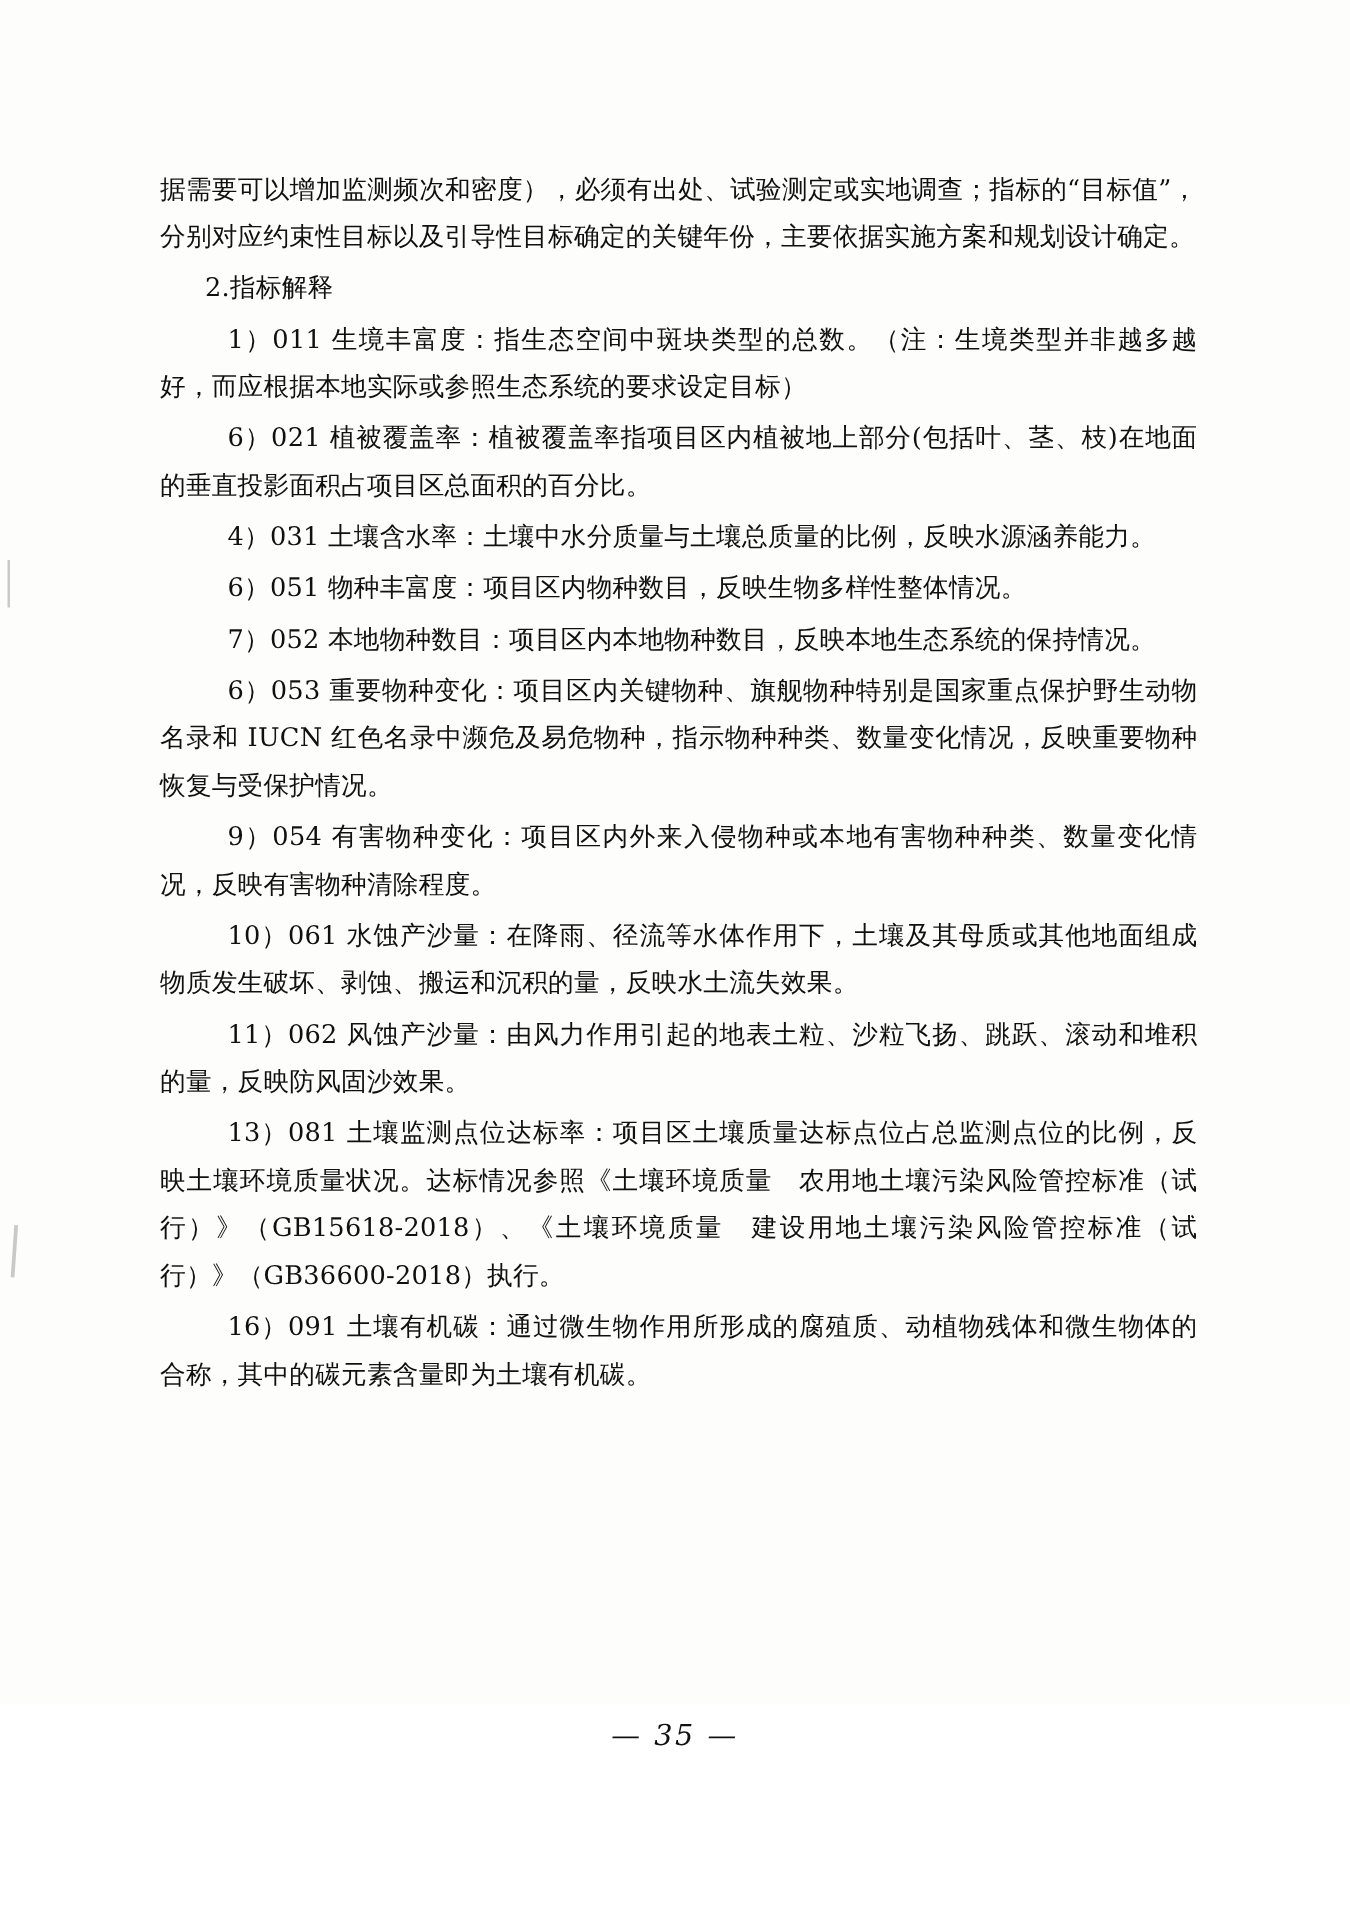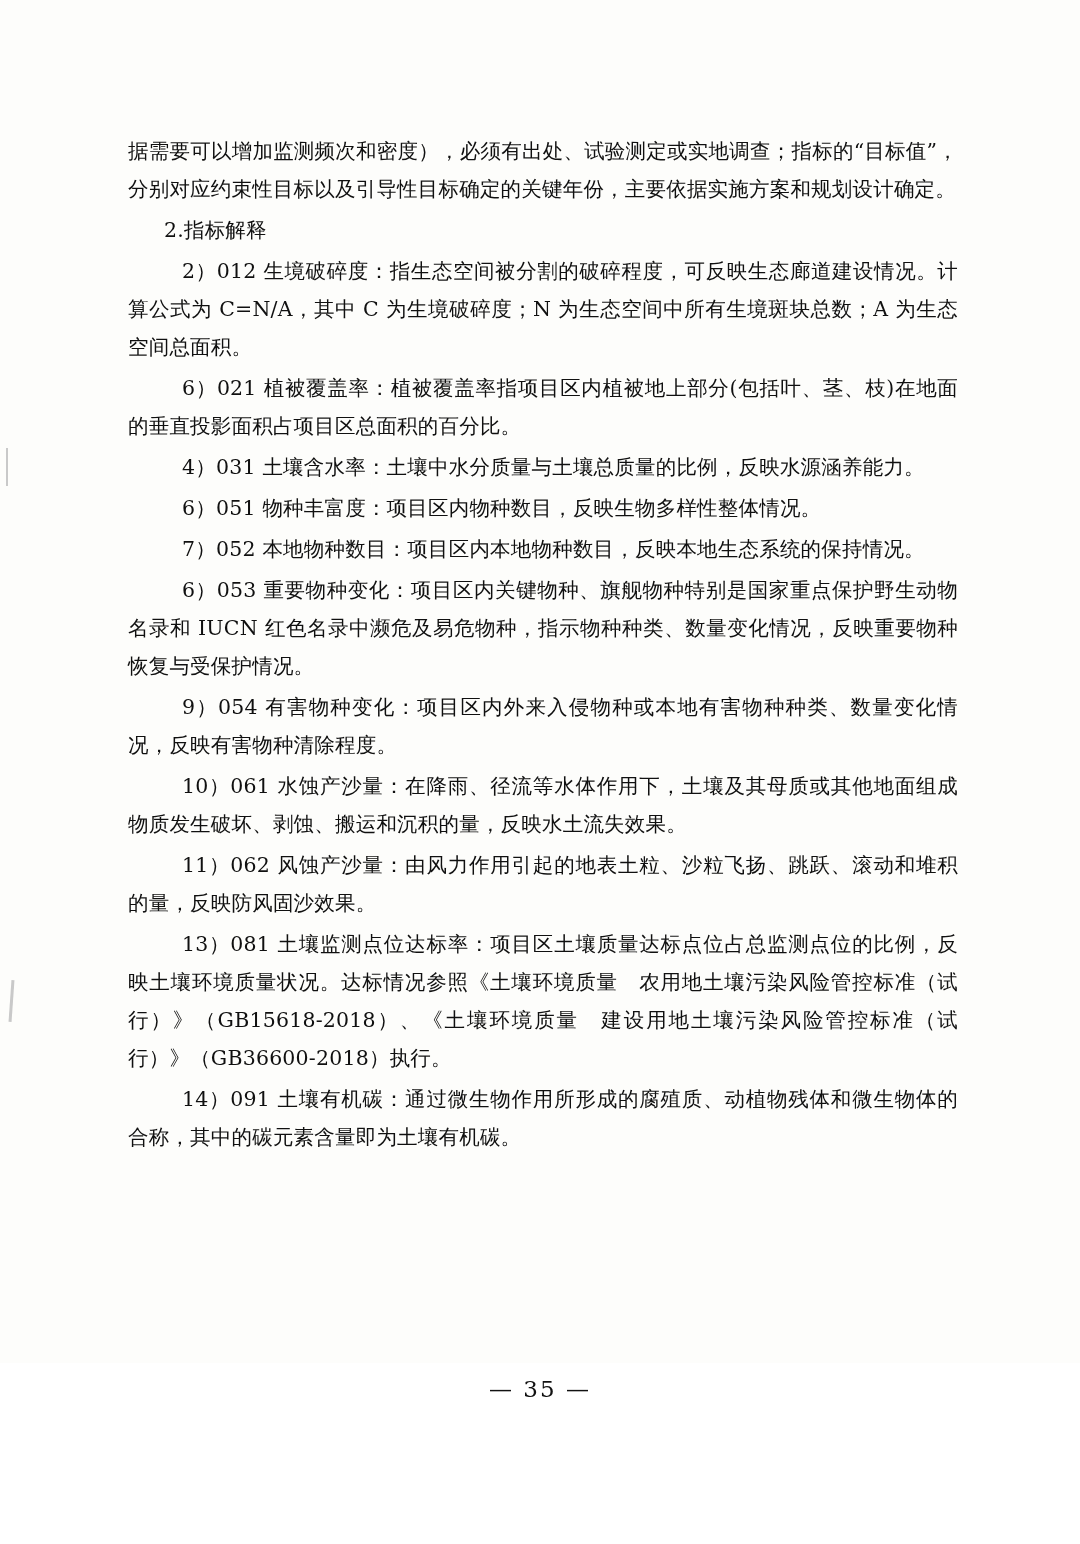--- a/index.html
+++ b/index.html
@@ -47,50 +47,51 @@
     left: 0;
     top: 1376px;
     width: 1080px;
     text-align: center;
     font-size: 23px;
     letter-spacing: 2px;
     color: #111;
   }
   .pagenum .inner {
     display: inline-block;
+    font-style: italic;
   }
   
   .mark {
     position: absolute;
     background: #c9c9c9;
   }
   .mark.m1 { left: 6px; top: 448px; width: 2px; height: 38px; }
   .mark.m2 { left: 10px; top: 980px; width: 3px; height: 42px; transform: rotate(4deg); }
 </style>
 </head>
 <body>
 
 <div class="page">
 
   <div class="mark m1"></div>
   <div class="mark m2"></div>
 
   <div class="content">
     <p>据需要可以增加监测频次和密度），必须有出处、试验测定或实地调查；指标的“目标值”，分别对应约束性目标以及引导性目标确定的关键年份，主要依据实施方案和规划设计确定。</p>
     <p class="indent1">2.指标解释</p>
-    <p class="indent2">2）012 生境破碎度：指生态空间被分割的破碎程度，可反映生态廊道建设情况。计算公式为 C=N/A，其中 C 为生境破碎度；N 为生态空间中所有生境斑块总数；A 为生态空间总面积。</p>
+    <p class="indent2">1）011 生境丰富度：指生态空间中斑块类型的总数。（注：生境类型并非越多越好，而应根据本地实际或参照生态系统的要求设定目标）</p>
     <p class="indent2">6）021 植被覆盖率：植被覆盖率指项目区内植被地上部分(包括叶、茎、枝)在地面的垂直投影面积占项目区总面积的百分比。</p>
     <p class="indent2">4）031 土壤含水率：土壤中水分质量与土壤总质量的比例，反映水源涵养能力。</p>
     <p class="indent2">6）051 物种丰富度：项目区内物种数目，反映生物多样性整体情况。</p>
     <p class="indent2">7）052 本地物种数目：项目区内本地物种数目，反映本地生态系统的保持情况。</p>
     <p class="indent2">6）053 重要物种变化：项目区内关键物种、旗舰物种特别是国家重点保护野生动物名录和 IUCN 红色名录中濒危及易危物种，指示物种种类、数量变化情况，反映重要物种恢复与受保护情况。</p>
     <p class="indent2">9）054 有害物种变化：项目区内外来入侵物种或本地有害物种种类、数量变化情况，反映有害物种清除程度。</p>
     <p class="indent2">10）061 水蚀产沙量：在降雨、径流等水体作用下，土壤及其母质或其他地面组成物质发生破坏、剥蚀、搬运和沉积的量，反映水土流失效果。</p>
     <p class="indent2">11）062 风蚀产沙量：由风力作用引起的地表土粒、沙粒飞扬、跳跃、滚动和堆积的量，反映防风固沙效果。</p>
     <p class="indent2">13）081 土壤监测点位达标率：项目区土壤质量达标点位占总监测点位的比例，反映土壤环境质量状况。达标情况参照《土壤环境质量　农用地土壤污染风险管控标准（试行）》（GB15618-2018）、《土壤环境质量　建设用地土壤污染风险管控标准（试行）》（GB36600-2018）执行。</p>
-    <p class="indent2">14）091 土壤有机碳：通过微生物作用所形成的腐殖质、动植物残体和微生物体的合称，其中的碳元素含量即为土壤有机碳。</p>
+    <p class="indent2">16）091 土壤有机碳：通过微生物作用所形成的腐殖质、动植物残体和微生物体的合称，其中的碳元素含量即为土壤有机碳。</p>
   </div>
 
   <div class="pagenum">
     <span class="inner">— 35 —</span>
   </div>
 
 </div>
 
 </body></html>

